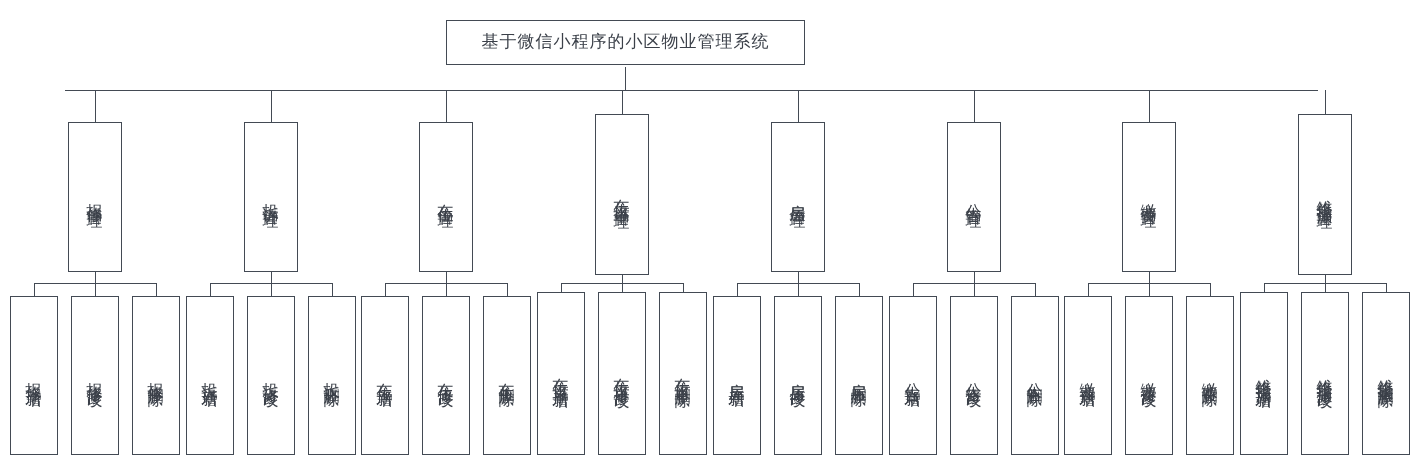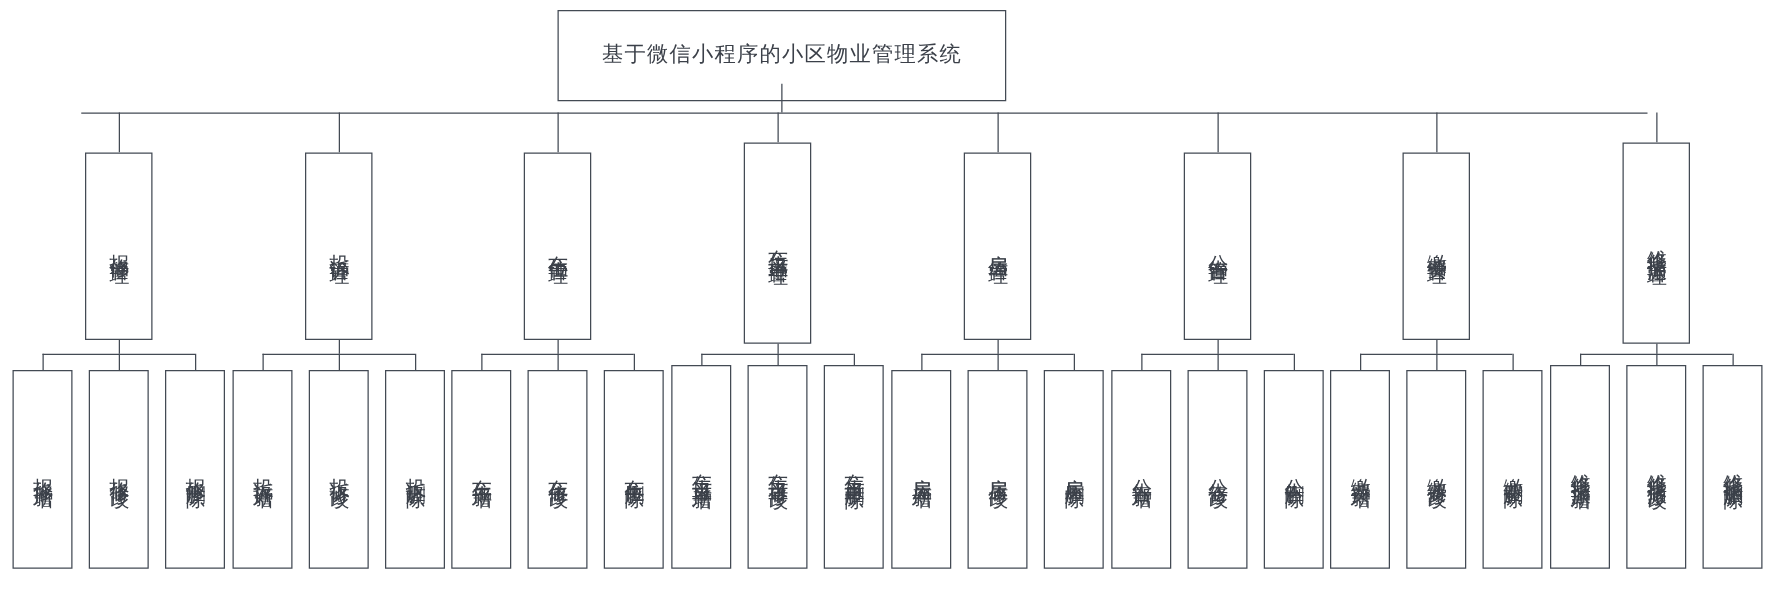--- a/index.html
+++ b/index.html
@@ -50,21 +50,21 @@
     position:absolute;
     width:0;
     border-left:1.6px solid #434a54;
   }
 </style>
 </head>
 <body>
 
 <div id="canvas">
 
-  <div class="box root-box" style="left:446px;top:8px;width:359px;height:73px;">
+  <div class="box root-box" style="left:446px;top:20px;width:359px;height:45px;">
     <span>基于微信小程序的小区物业管理系统</span>
   </div>
 
   <div class="vline" style="left:625px;top:67px;height:23px;"></div>
 
   <div class="hline" style="left:65px;top:90px;width:1253px;"></div>
 
   <div id="tree-layer">
       <div class="vline" style="left:95px;top:90px;height:32px;"></div>
       <div class="box lvl2-box" style="left:68px;top:122px;width:54px;height:150px;">

